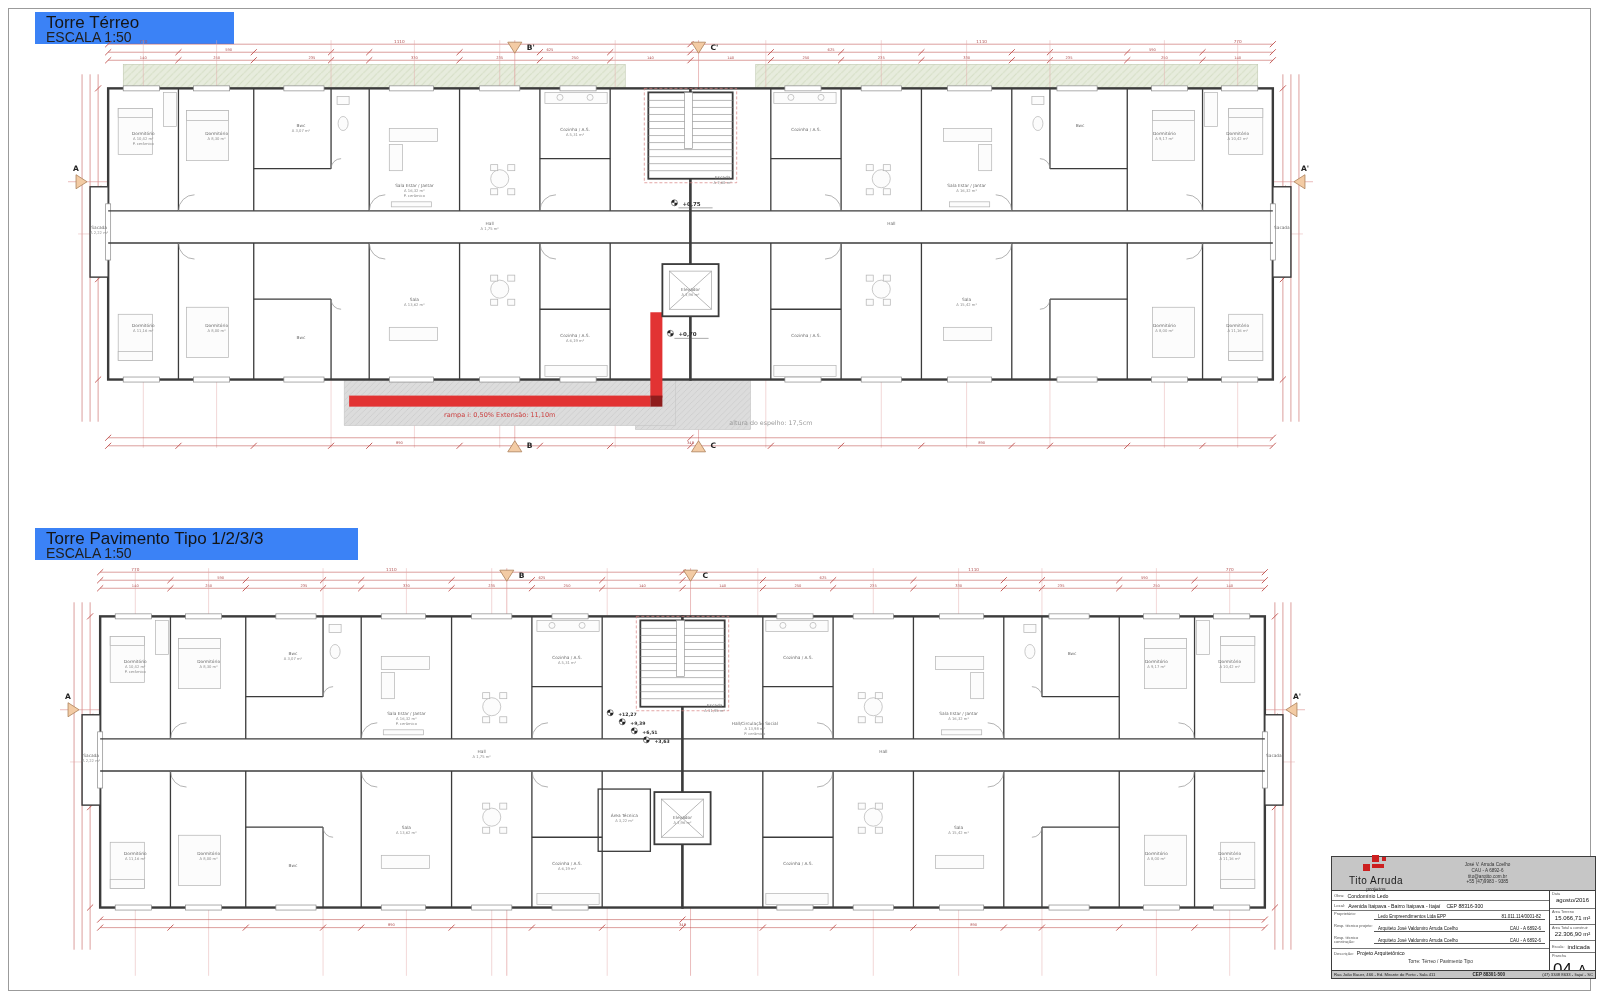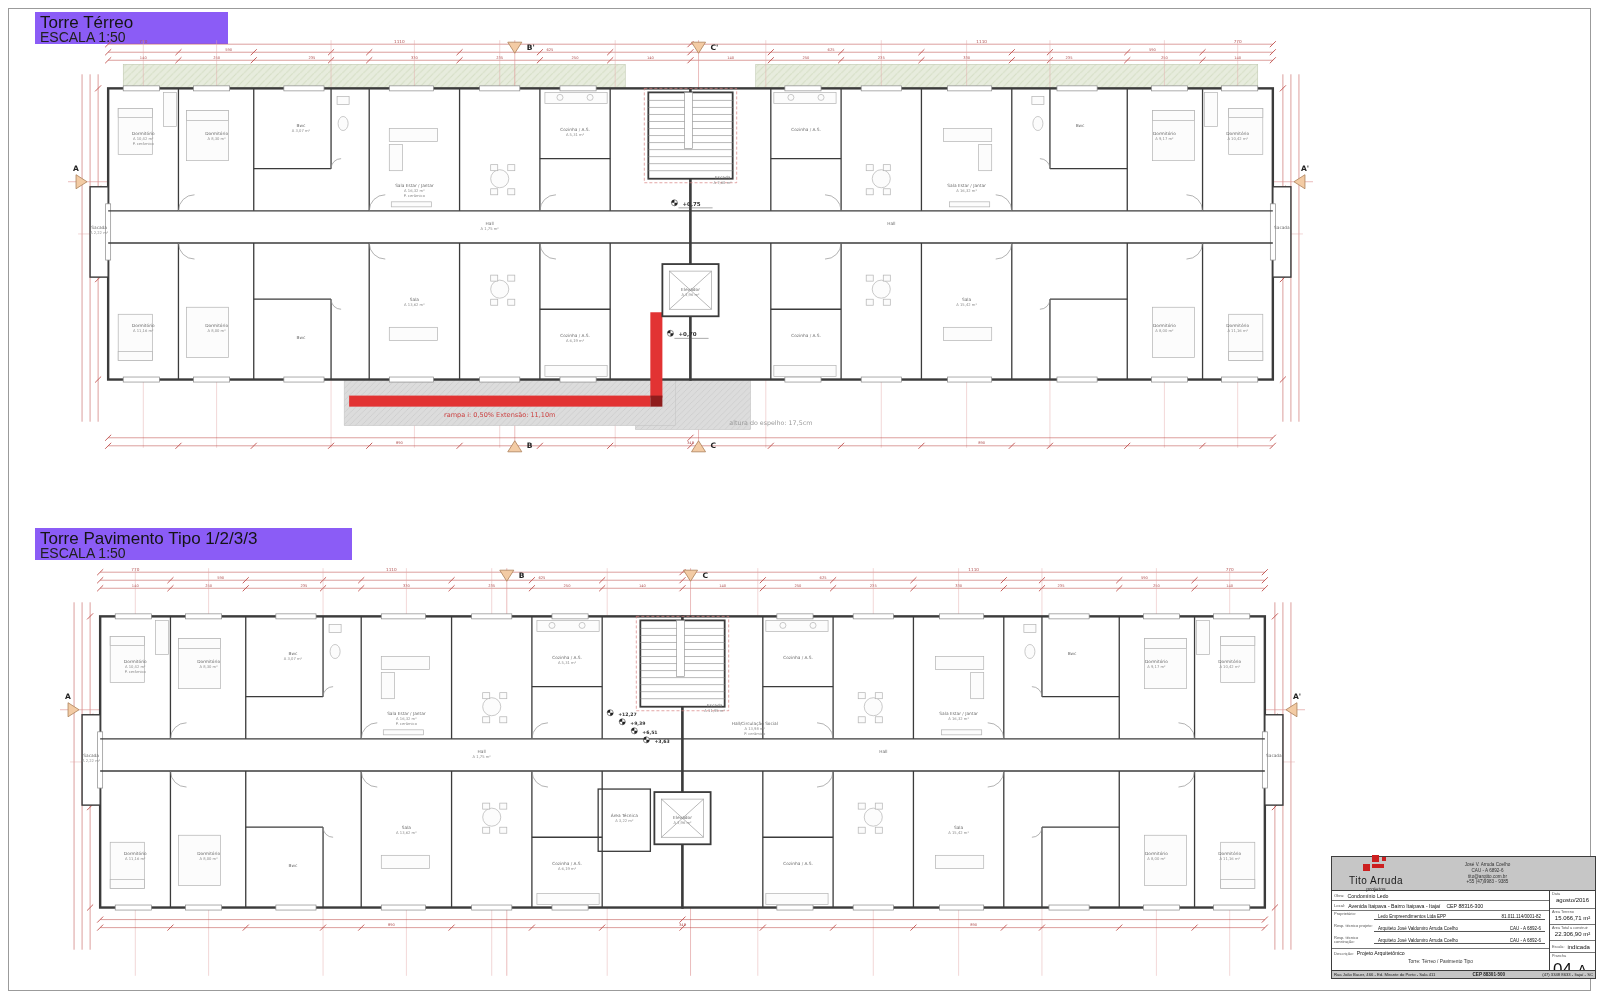--- a/index.html
+++ b/index.html
@@ -1,21 +1,21 @@
 <!DOCTYPE html>
 <html><head>
 <meta charset="utf-8">
 <style>
   html,body{margin:0;padding:0;background:#ffffff;}
   .sheet{position:relative;width:1600px;height:1000px;background:#fff;overflow:hidden;
          font-family:"Liberation Sans",sans-serif;}
   .frame{position:absolute;left:8px;top:8px;right:9px;bottom:9px;border:1px solid #9b9b9b;}
 
   
-  .plan-title{position:absolute;background:#8b5cf6;padding:1px 95px 2px 5px;width:fit-content;}
+  .plan-title{position:absolute;background:#3b82f6;padding:1px 95px 2px 11px;width:fit-content;}
   .pt-main{font-size:17px;line-height:19px;color:#141414;}
   .pt-scale{font-size:14px;line-height:10px;color:#202020;}
 
   .plan{position:absolute;}
 
   
   .w2{stroke:#3b3b3b;stroke-width:2.4;fill:#fff;}
   .w1{stroke:#3b3b3b;stroke-width:1.3;fill:none;}
   .w1f{stroke:#3b3b3b;stroke-width:1.4;fill:#fff;}
   .win{stroke:#8a8a8a;stroke-width:0.7;fill:#fff;}

